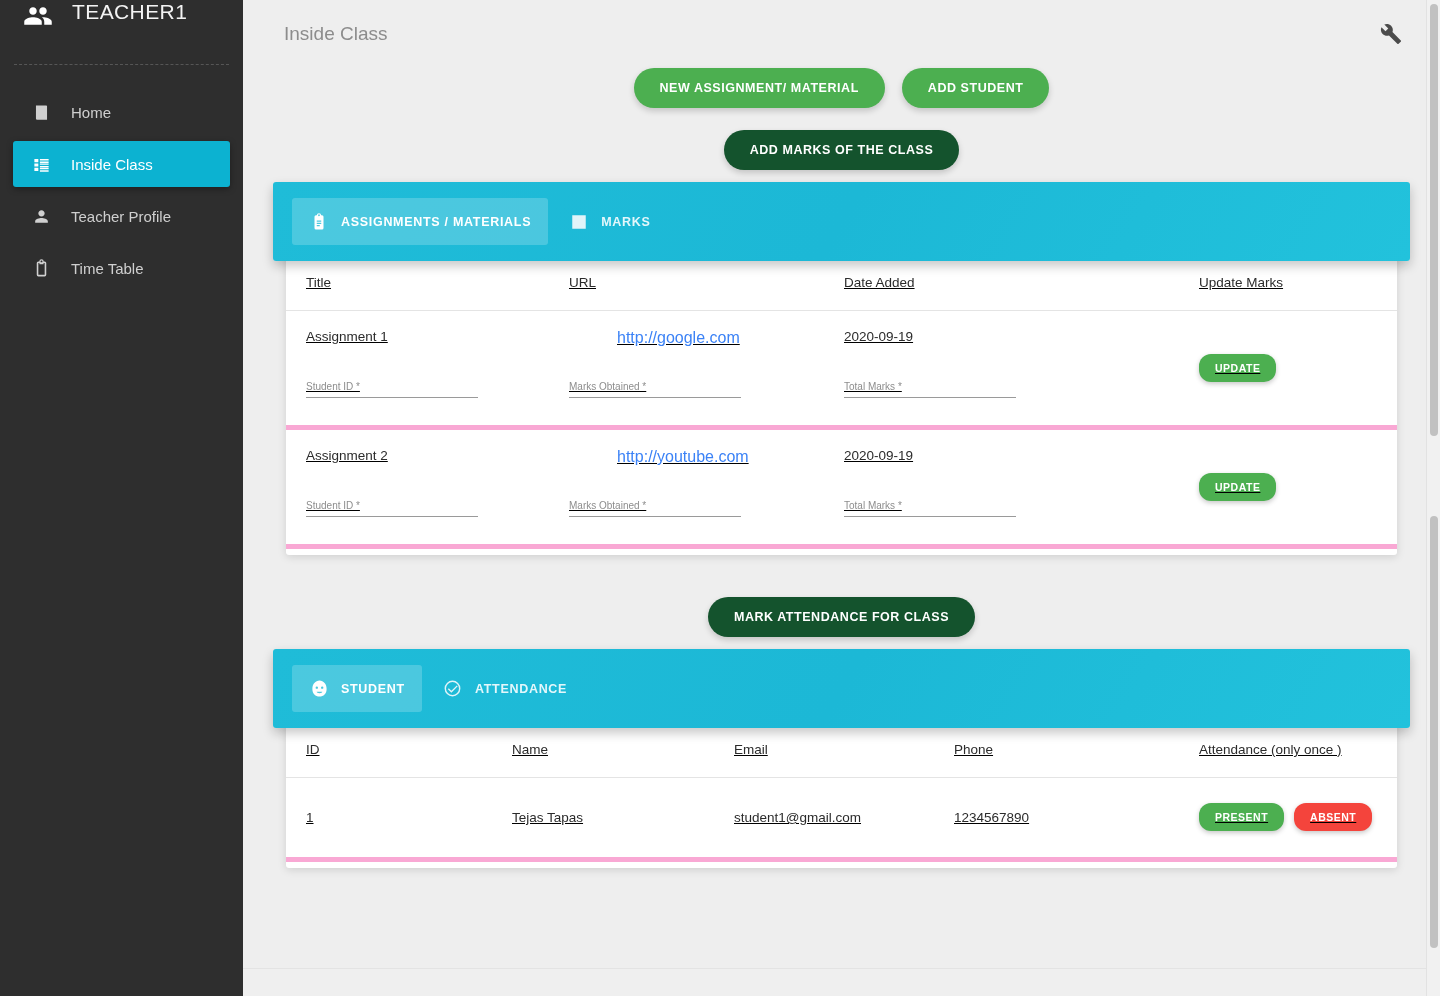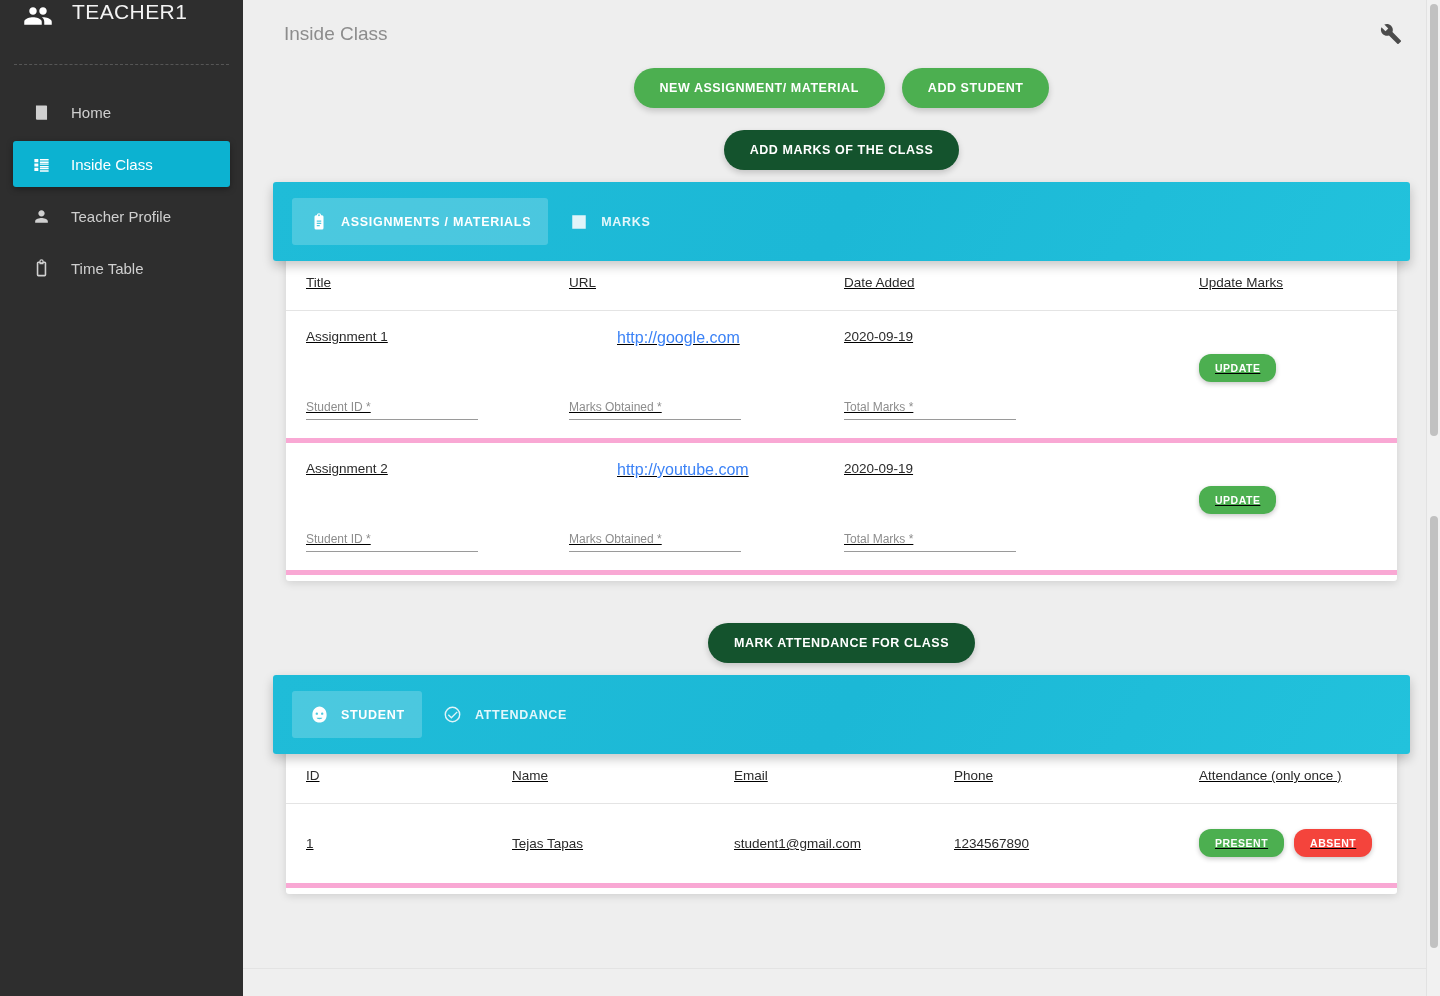--- a/index.html
+++ b/index.html
@@ -182,26 +182,26 @@
     padding: 18px 8px;
     border-bottom: 5px solid #f9a8d4;
     vertical-align: top;
   }
   .tbl-pad-l { padding-left: 20px !important; }
   .link { color: #3b82f6; text-decoration: none; font-size: 16px; margin-left: 48px; }
 
   .cell-stack { display: flex; flex-direction: column; }
   .cell-top { min-height: 22px; }
   .mdinput {
-    margin-top: 48px;
+    margin-top: 29px;
     border: none;
     border-bottom: 1px solid #9a9a9a;
     background: transparent;
     width: 172px;
-    font-size: 12px;
+    font-size: 10px;
     color: #333;
     padding: 1px 0 5px 0;
     outline: none;
     font-family: "Liberation Sans", sans-serif;
   }
   .mdinput::placeholder { color: #8d8d8d; }
 
   .mini {
     border: none;
     border-radius: 12px;

